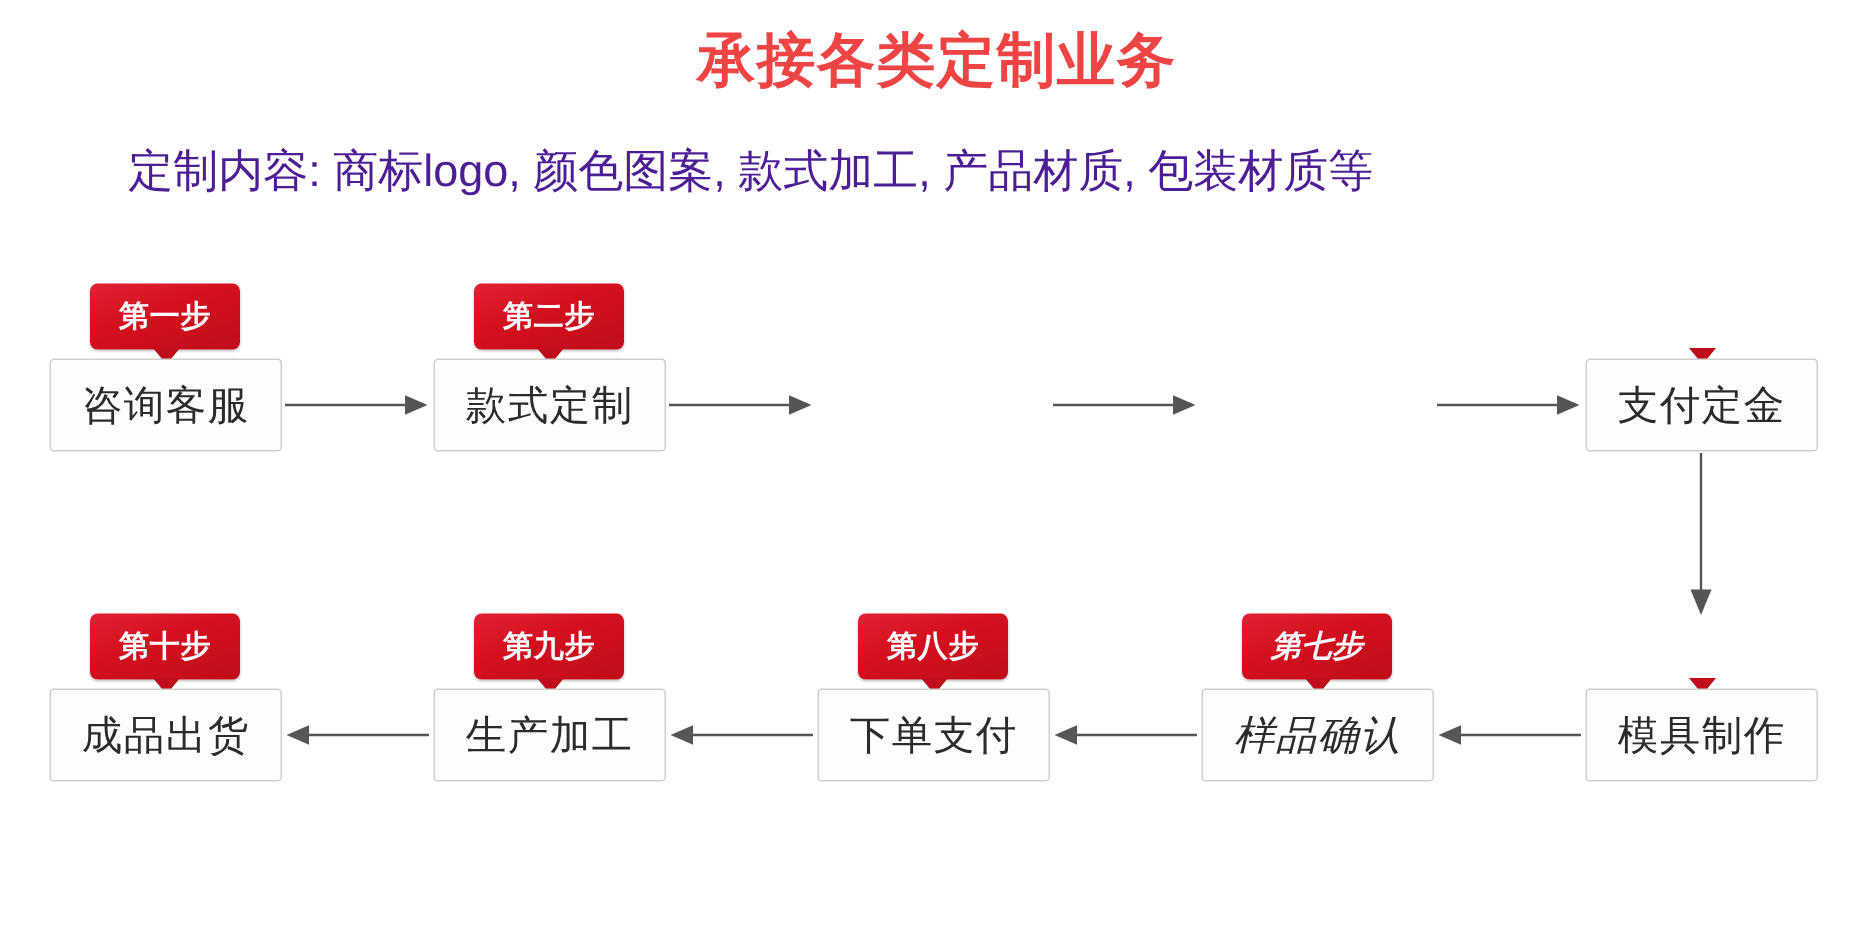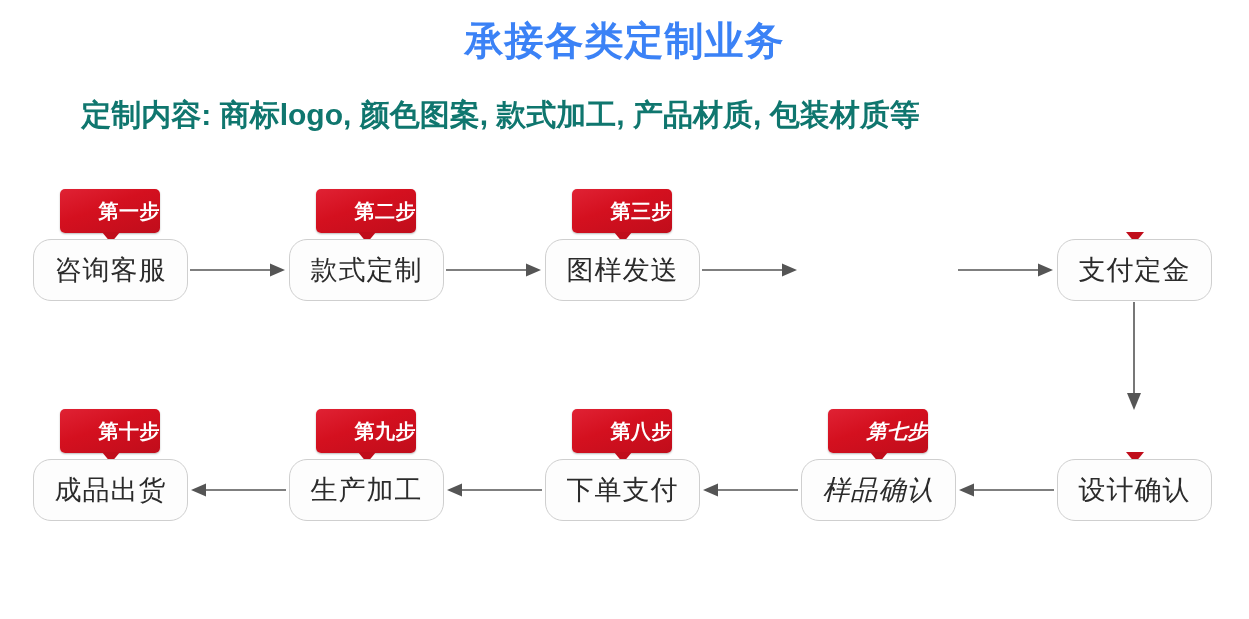--- a/index.html
+++ b/index.html
@@ -20,34 +20,34 @@
 
   
   .title {
     position: absolute;
     left: 0;
     top: 18px;
     width: 1249px;
     text-align: center;
     font-size: 39px;
     font-weight: bold;
-    color: #3b82f6;
+    color: #ef4444;
     letter-spacing: 1px;
     line-height: 1.2;
     white-space: nowrap;
   }
   .subtitle {
     position: absolute;
     left: 0;
     top: 97px;
     width: 1001px;
     text-align: center;
     font-size: 30px;
-    font-weight: bold;
-    color: #0f766e;
+    font-weight: normal;
+    color: #4c1d95;
     line-height: 1.2;
     white-space: nowrap;
   }
 
   
   .step {
     position: absolute;
     width: 155px;
   }
   .badge-wrap {
@@ -60,21 +60,21 @@
     left: 27px;
     top: 0;
     width: 100px;
     height: 44px;
     border-radius: 5px;
     background: #cc1122;
     background: linear-gradient(160deg, #e02234 0%, #d4101f 42%, #c00d1b 100%);
     box-shadow: 0 1px 2px rgba(0,0,0,0.28);
     display: flex;
     align-items: center;
-    justify-content: flex-end;
+    justify-content: center;
   }
   .badge-label {
     color: #ffffff;
     font-size: 20px;
     font-weight: bold;
     letter-spacing: 0.5px;
     line-height: 1;
     white-space: nowrap;
   }
   .badge-pointer {
@@ -88,21 +88,21 @@
     border-top: 11px solid #c00d1b;
   }
   .box {
     position: absolute;
     left: 0;
     top: 50px;
     width: 155px;
     height: 62px;
     box-sizing: border-box;
     border: 1px solid #cfcfcf;
-    border-radius: 18px;
+    border-radius: 3px;
     background: #fdfdfd;
     display: flex;
     align-items: center;
     justify-content: center;
   }
   .box-label {
     font-size: 27px;
     color: #2b2b2b;
     line-height: 1;
     white-space: nowrap;
@@ -197,48 +197,37 @@
       <div class="badge">
         <span class="badge-label">第二步</span>
       </div>
       <div class="badge-pointer"></div>
     </div>
     <div class="box">
       <span class="box-label">款式定制</span>
     </div>
   </div>
 
-  <div class="step" style="left:545px; top:189px;">
-    <div class="badge-wrap">
-      <div class="badge">
-        <span class="badge-label">第三步</span>
-      </div>
-      <div class="badge-pointer"></div>
-    </div>
-    <div class="box">
-      <span class="box-label">图样发送</span>
-    </div>
-  </div>
 
 
   <div class="step" style="left:1057px; top:189px;">
     <div class="badge-wrap">
       <div class="badge-pointer"></div>
     </div>
     <div class="box">
       <span class="box-label">支付定金</span>
     </div>
   </div>
 
   <div class="step" style="left:1057px; top:409px;">
     <div class="badge-wrap">
       <div class="badge-pointer"></div>
     </div>
     <div class="box">
-      <span class="box-label">设计确认</span>
+      <span class="box-label">模具制作</span>
     </div>
   </div>
 
   <div class="step" style="left:801px; top:409px;font-style:italic;">
     <div class="badge-wrap">
       <div class="badge">
         <span class="badge-label">第七步</span>
       </div>
       <div class="badge-pointer"></div>
     </div>

